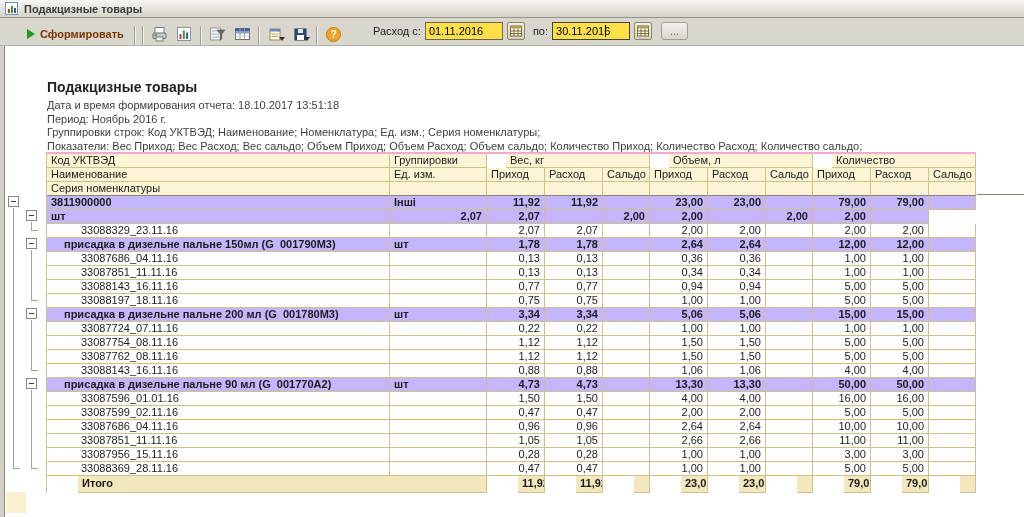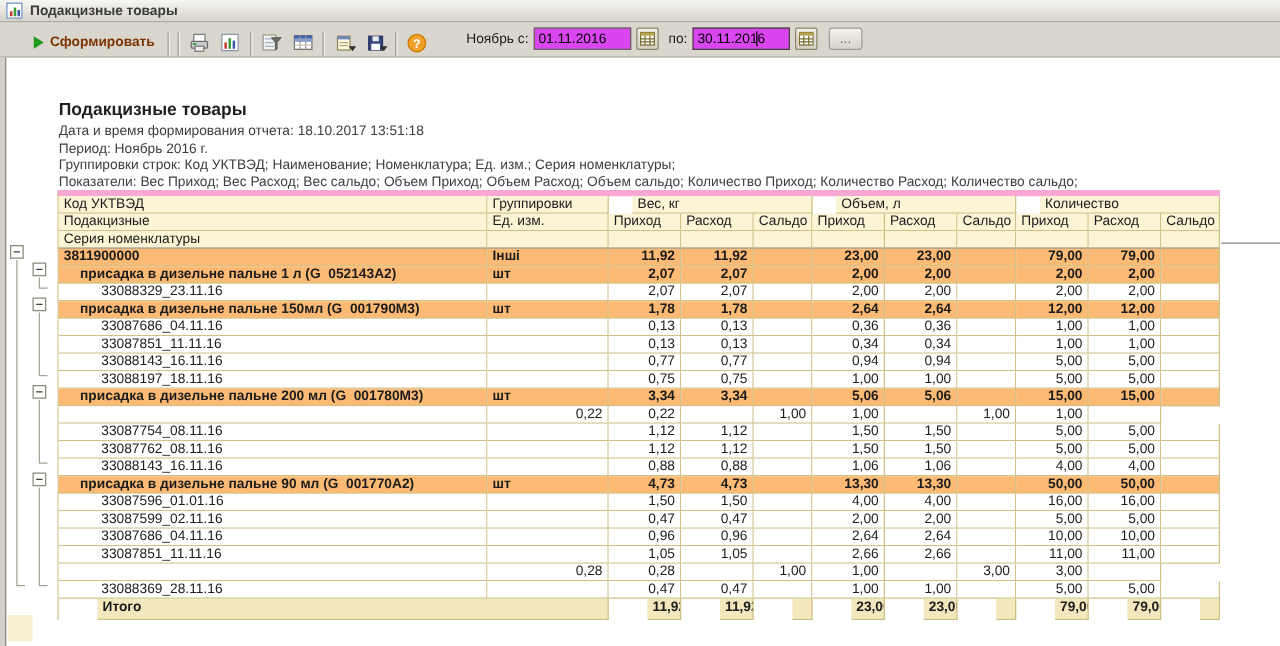--- a/index.html
+++ b/index.html
@@ -25,43 +25,43 @@
     background:transparent;border:1px solid transparent;font:inherit;cursor:default;}
   .lbl-generate{font-weight:bold;color:#7b3500;}
   .lbl-settings{color:#3f3f3f;}
   .sep{width:2px;height:19px;border-left:1px solid #a29f93;border-right:1px solid #f1f0ea;margin:0 3px;}
   .icon-btn{width:25px;height:22px;display:flex;align-items:center;justify-content:center;
     position:relative;background:transparent;border:1px solid transparent;padding:0;}
   .icon-btn.drop::after{content:"";position:absolute;right:2px;bottom:3px;
     border-left:3px solid transparent;border-right:3px solid transparent;border-top:4px solid #2f2f2f;}
   .play{width:0;height:0;border-left:8px solid #1e9b1e;border-top:5px solid transparent;border-bottom:5px solid transparent;}
   .period{position:absolute;left:373px;top:4px;display:flex;align-items:center;gap:4px;}
-  .tb-input{width:78px;height:18px;border:1px solid #68665c;background:#d946ef;font:inherit;padding:1px 3px;}
+  .tb-input{width:78px;height:18px;border:1px solid #68665c;background:#fde047;font:inherit;padding:1px 3px;}
   .tb-input.focused{border-color:#44423a;}
   .cal-btn{width:18px;height:18px;border:1px solid #8d8668;border-radius:2px;
     background:linear-gradient(#f0efe9,#d3cfc3);display:flex;align-items:center;justify-content:center;padding:0;}
   .more-btn{width:27px;height:18px;border:1px solid #a19d90;border-radius:3px;
     background:linear-gradient(#f2f1ec,#d6d3c9);color:#6e6c62;font:inherit;margin-left:5px;}
   .caret{position:absolute;left:232px;top:3px;width:1px;height:12px;background:#000;}
 
   
   .left-strip{position:absolute;left:0;top:46px;width:5px;height:471px;background:#d4d0c8;border-right:1px solid #8c8a80;}
   .rtitle{position:absolute;left:47px;top:79px;font-size:14px;font-weight:bold;color:#1f1f1f;white-space:nowrap;}
   .meta{position:absolute;left:47px;top:99px;color:#3e3e3e;line-height:13.5px;white-space:nowrap;}
 
   
-  .grid{position:absolute;left:46px;top:152px;width:930px;border-left:1px solid #cfc188;border-top:5px solid #f9a8d4;}
+  .grid{position:absolute;left:46px;top:152px;width:930px;border-left:1px solid #cfc188;border-top:2px solid #f9a8d4;}
   .trow{display:grid;grid-template-columns:343px 97px 58px 58px 47px 58px 58px 47px 58px 58px 47px;height:14px;}
   .trow.total{height:17px;}
   .c{border-right:1px solid #cfc188;border-bottom:1px solid #cfc188;padding:0 4px;
     line-height:12px;overflow:hidden;white-space:pre;}
   .h .c{background:#fbf4d5;}
   .thead .trow:last-child .c{border-bottom-color:#87857a;}
   .num{text-align:right;}
-  .l0 .c,.l1 .c{background:#fdba74;font-weight:bold;}
+  .l0 .c,.l1 .c{background:#c4b5fd;font-weight:bold;}
   .l2 .c{background:#fff;}
   .total .c{background:#f3e8bd;font-weight:bold;line-height:15px;margin-left:31px;}
   .g3{grid-column:span 3;margin-left:19px;}
   .freeze{position:absolute;left:977px;top:194px;width:47px;height:1px;background:#87857a;}
   .cream-band{position:absolute;left:6px;top:492px;width:20px;height:21px;background:#f8f1d0;}
 
   
   .tbox{position:absolute;width:11px;height:11px;border:1px solid #8b887c;background:#fff;}
   .tbox .minus{width:5px;height:1px;background:#3c3c3c;margin:4px auto 0;}
   .tline{position:absolute;background:#a7a396;}
@@ -139,21 +139,21 @@
   </button>
   <div class="sep"></div>
   <button class="icon-btn">
     <svg width="17" height="17" viewBox="0 0 17 17">
       <circle cx="8.5" cy="8.5" r="7" fill="#f0a32a" stroke="#c87d00"></circle>
       <text x="8.5" y="12" text-anchor="middle" font-size="10" font-weight="bold" fill="#fff" font-family="Liberation Sans, sans-serif">?</text>
     </svg>
   </button>
 
   <div class="period">
-    <label>Ноябрь с:</label>
+    <label>Расход с:</label>
     <input class="tb-input" type="text" value="01.11.2016" style="">
     <button class="cal-btn">
       <svg width="12" height="12" viewBox="0 0 12 12">
         <rect x="0.5" y="1" width="11" height="10" fill="#fff" stroke="#7a6f2f"></rect>
         <rect x="0.5" y="1" width="11" height="2.5" fill="#b5a24a"></rect>
         <line x1="4" y1="3.5" x2="4" y2="11" stroke="#7a6f2f"></line>
         <line x1="8" y1="3.5" x2="8" y2="11" stroke="#7a6f2f"></line>
         <line x1="0.5" y1="6" x2="11.5" y2="6" stroke="#7a6f2f"></line>
         <line x1="0.5" y1="8.5" x2="11.5" y2="8.5" stroke="#7a6f2f"></line>
       </svg>
@@ -187,21 +187,21 @@
 <div class="grid">
   <div class="thead">
     <div class="trow h">
       <div class="c">Код УКТВЭД</div>
       <div class="c">Группировки</div>
       <div class="c g3">Вес, кг</div>
       <div class="c g3">Объем, л</div>
       <div class="c g3">Количество</div>
     </div>
     <div class="trow h">
-      <div class="c">Подакцизные</div>
+      <div class="c">Наименование</div>
       <div class="c">Ед. изм.</div>
       <div class="c">Приход</div>
       <div class="c">Расход</div>
       <div class="c">Сальдо</div>
       <div class="c">Приход</div>
       <div class="c">Расход</div>
       <div class="c">Сальдо</div>
       <div class="c">Приход</div>
       <div class="c">Расход</div>
       <div class="c">Сальдо</div>
@@ -228,21 +228,20 @@
         <div class="c num">11,92</div>
         <div class="c num"></div>
         <div class="c num">23,00</div>
         <div class="c num">23,00</div>
         <div class="c num"></div>
         <div class="c num">79,00</div>
         <div class="c num">79,00</div>
         <div class="c num"></div>
       </div>
       <div class="trow l1">
-        <div class="c" style="padding-left: 17px;">присадка в дизельне пальне 1 л (G  052143А2)</div>
         <div class="c">шт</div>
         <div class="c num">2,07</div>
         <div class="c num">2,07</div>
         <div class="c num"></div>
         <div class="c num">2,00</div>
         <div class="c num">2,00</div>
         <div class="c num"></div>
         <div class="c num">2,00</div>
         <div class="c num">2,00</div>
         <div class="c num"></div>
@@ -332,20 +331,21 @@
         <div class="c num">3,34</div>
         <div class="c num"></div>
         <div class="c num">5,06</div>
         <div class="c num">5,06</div>
         <div class="c num"></div>
         <div class="c num">15,00</div>
         <div class="c num">15,00</div>
         <div class="c num"></div>
       </div>
       <div class="trow l2">
+        <div class="c" style="padding-left: 34px;">33087724_07.11.16</div>
         <div class="c"></div>
         <div class="c num">0,22</div>
         <div class="c num">0,22</div>
         <div class="c num"></div>
         <div class="c num">1,00</div>
         <div class="c num">1,00</div>
         <div class="c num"></div>
         <div class="c num">1,00</div>
         <div class="c num">1,00</div>
         <div class="c num"></div>
@@ -448,20 +448,21 @@
         <div class="c num">1,05</div>
         <div class="c num"></div>
         <div class="c num">2,66</div>
         <div class="c num">2,66</div>
         <div class="c num"></div>
         <div class="c num">11,00</div>
         <div class="c num">11,00</div>
         <div class="c num"></div>
       </div>
       <div class="trow l2">
+        <div class="c" style="padding-left: 34px;">33087956_15.11.16</div>
         <div class="c"></div>
         <div class="c num">0,28</div>
         <div class="c num">0,28</div>
         <div class="c num"></div>
         <div class="c num">1,00</div>
         <div class="c num">1,00</div>
         <div class="c num"></div>
         <div class="c num">3,00</div>
         <div class="c num">3,00</div>
         <div class="c num"></div>

